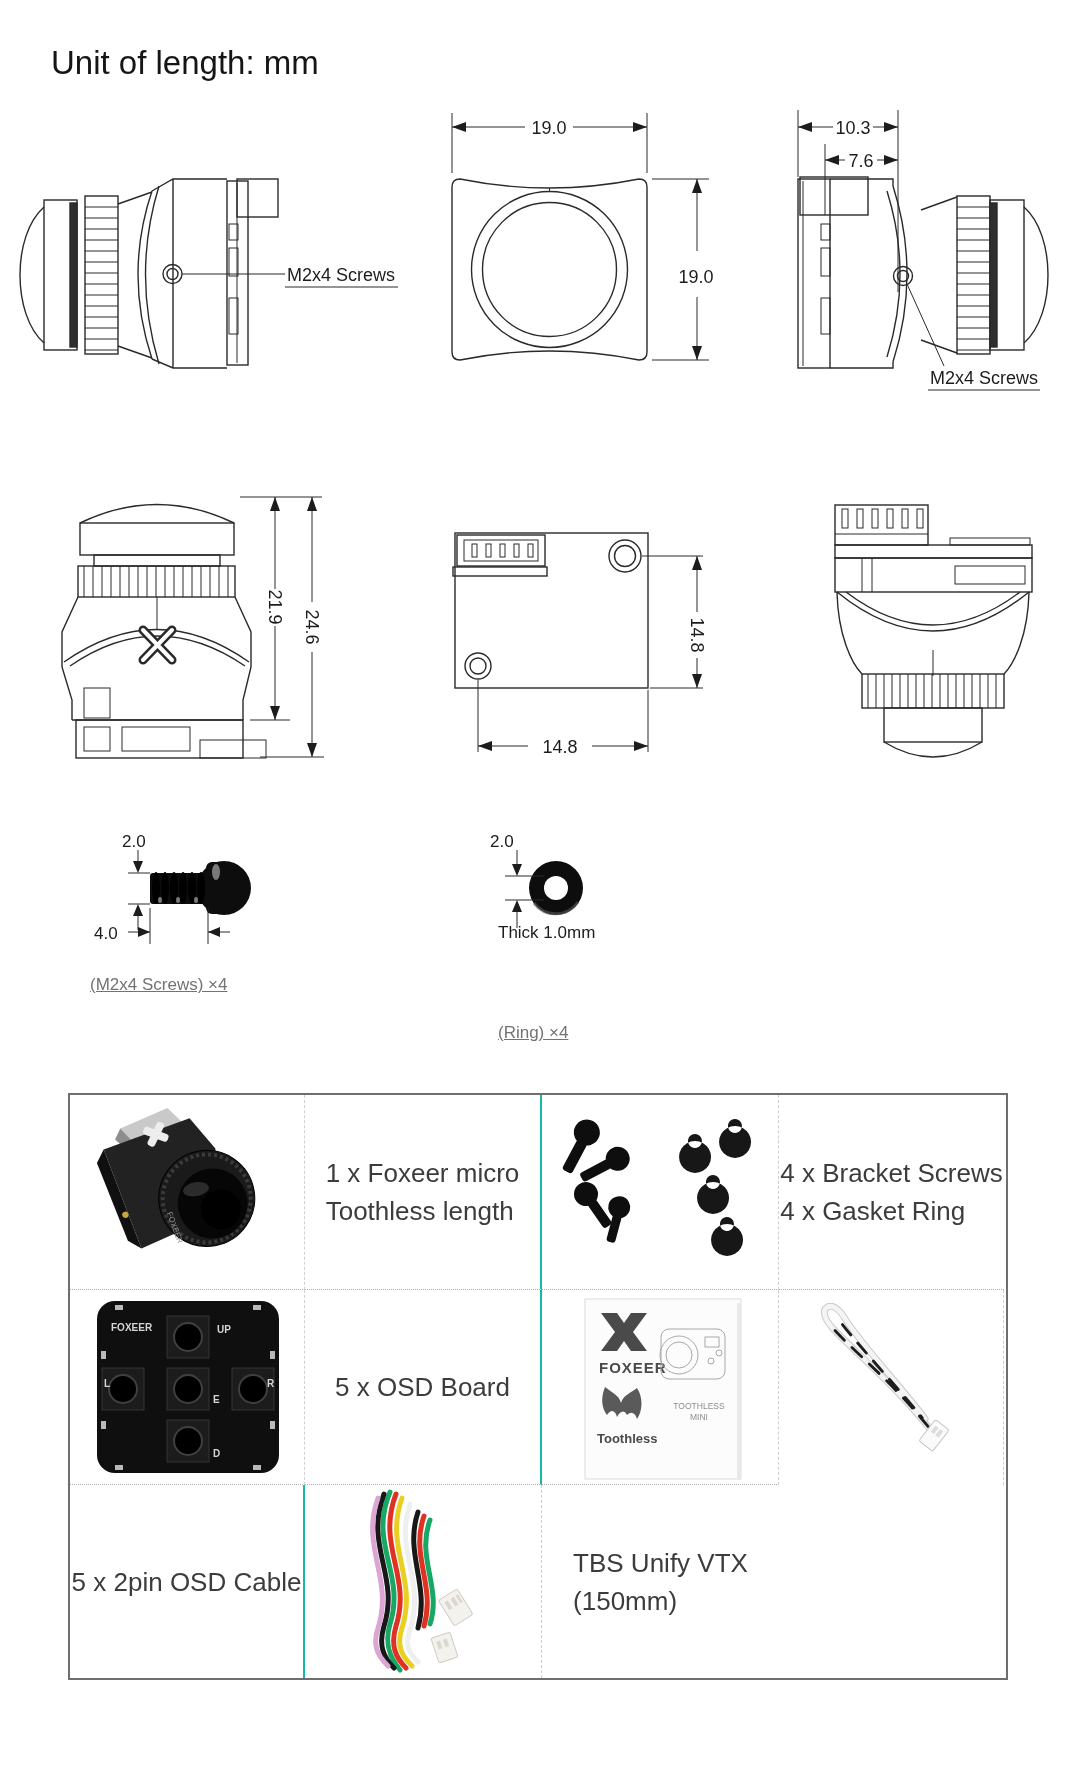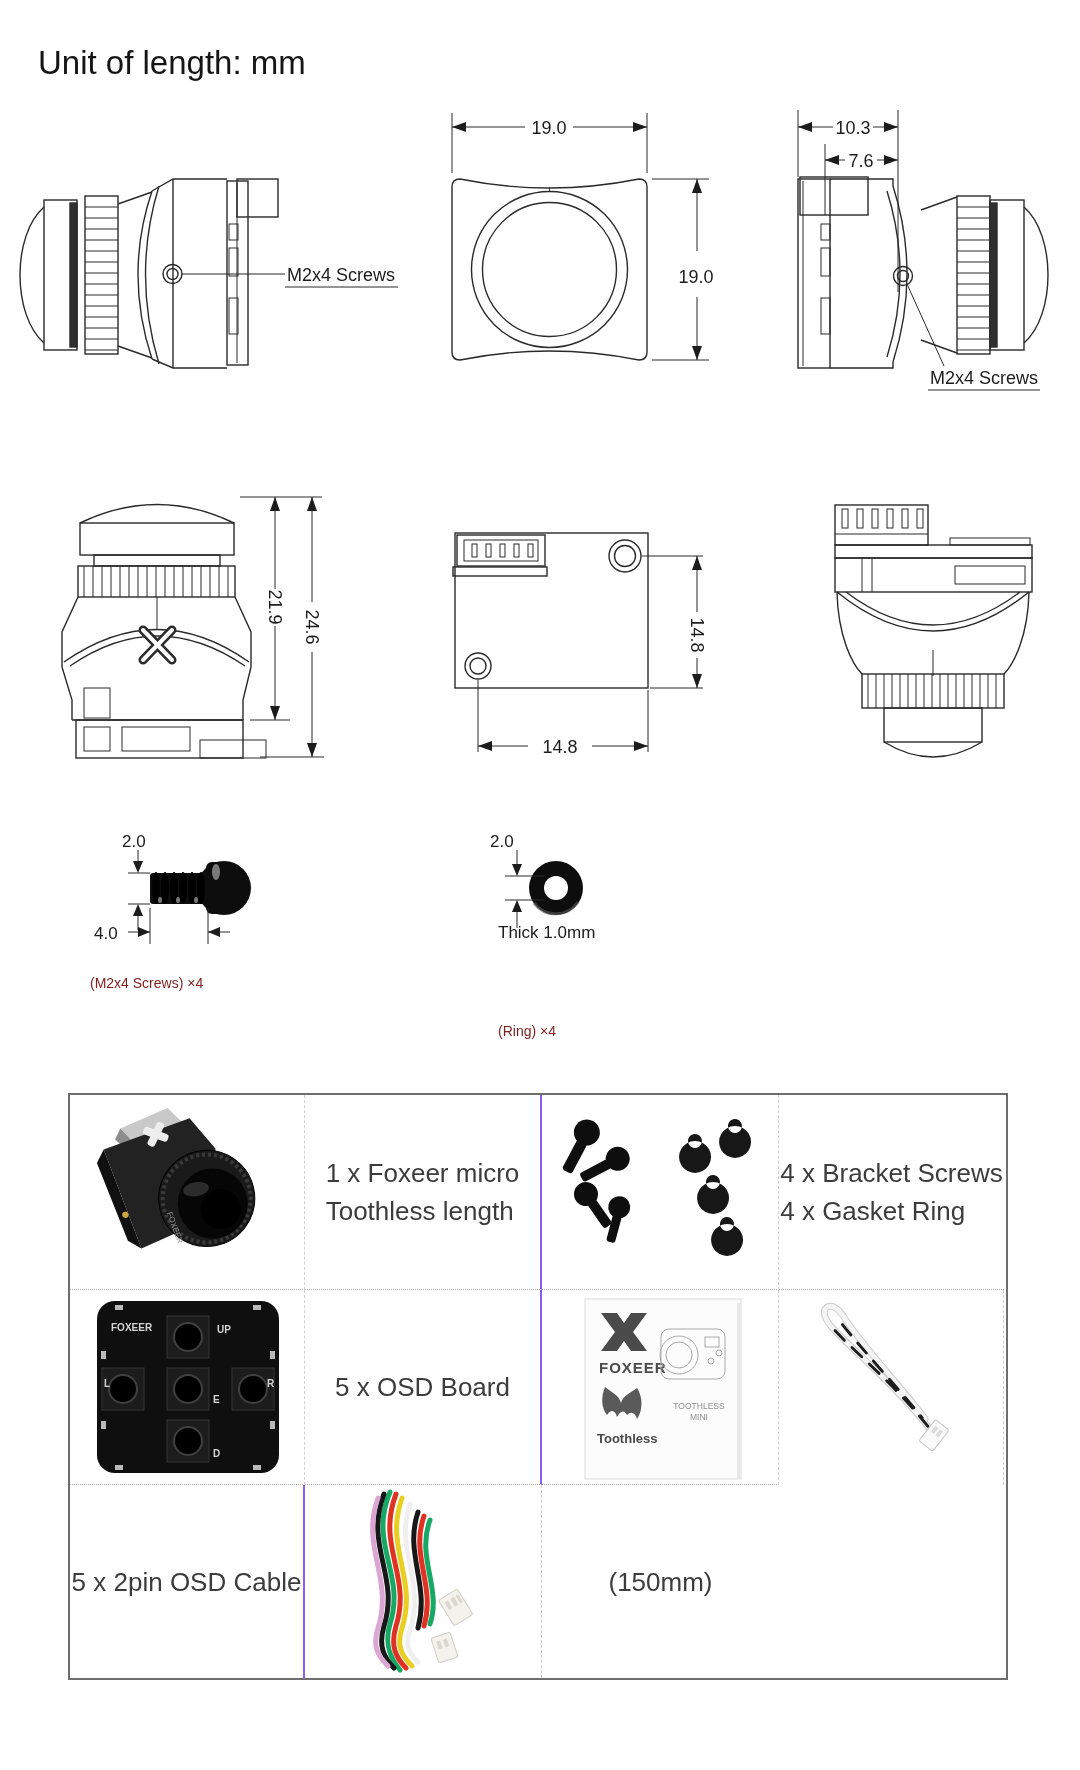--- a/index.html
+++ b/index.html
@@ -1,30 +1,30 @@
 <!DOCTYPE html>
 <html><head>
 <meta charset="utf-8">
 <style>
   html,body{margin:0;padding:0;background:#ffffff;}
   #canvas{position:relative;width:1080px;height:1770px;background:#fff;overflow:hidden;
           font-family:"Liberation Sans",sans-serif;color:#222;}
-  #page-title{position:absolute;left:38px;top:44px;font-size:33px;color:#151515;letter-spacing:0;}
+  #page-title{position:absolute;left:51px;top:44px;font-size:33px;color:#151515;letter-spacing:0;}
   #drawing-layer{position:absolute;left:0;top:0;}
   #drawing-layer text{font-family:"Liberation Sans",sans-serif;fill:#1c1c1c;}
   .dimtxt{font-size:18px;}
   .smalldim{font-size:17px;}
-  .cap{position:absolute;font-size:14px;color:#7f1d1d;}
+  .cap{position:absolute;font-size:17px;color:#737373;text-decoration:underline;}
   
   #pkg-table{position:absolute;left:68px;top:1093px;width:940px;height:587px;
              border:2px solid #6e6e6e;box-sizing:border-box;display:grid;
              grid-template-columns:235px 237px 237px 225px;grid-template-rows:195px 195px 193px;}
   .cell{box-sizing:border-box;display:flex;align-items:center;justify-content:center;overflow:hidden;}
   .c-imgL{border-right:1px dashed #cfcfcf;}
-  .c-txtL{border-right:2px solid #8b5cf6;}
+  .c-txtL{border-right:2px solid #14b8a6;}
   .c-imgR{border-right:1px dashed #cfcfcf;}
   .r-top{border-bottom:1px dotted #b0b0b0;}
   .lines{font-size:26px;line-height:38px;color:#3c3c3c;text-align:left;}
   svg{display:block;}
 </style>
 </head>
 <body>
 
 <div id="canvas">
 
@@ -413,17 +413,18 @@
         </g>
         <g transform="rotate(-18 140 160)">
           <rect x="128" y="148" width="20" height="26" rx="2" fill="#f4f2ec" stroke="#cfcdc5"></rect>
           <rect x="132" y="153" width="4" height="8" fill="#dad8d0"></rect>
             <rect x="139" y="153" width="4" height="8" fill="#dad8d0"></rect>
         </g>
       </svg>
     </div>
     <div class="cell">
       <div class="lines">
+        <div>TBS Unify VTX</div>
         <div>(150mm)</div>
       </div>
     </div>
   </div>
 </div>
 
 </body></html>

